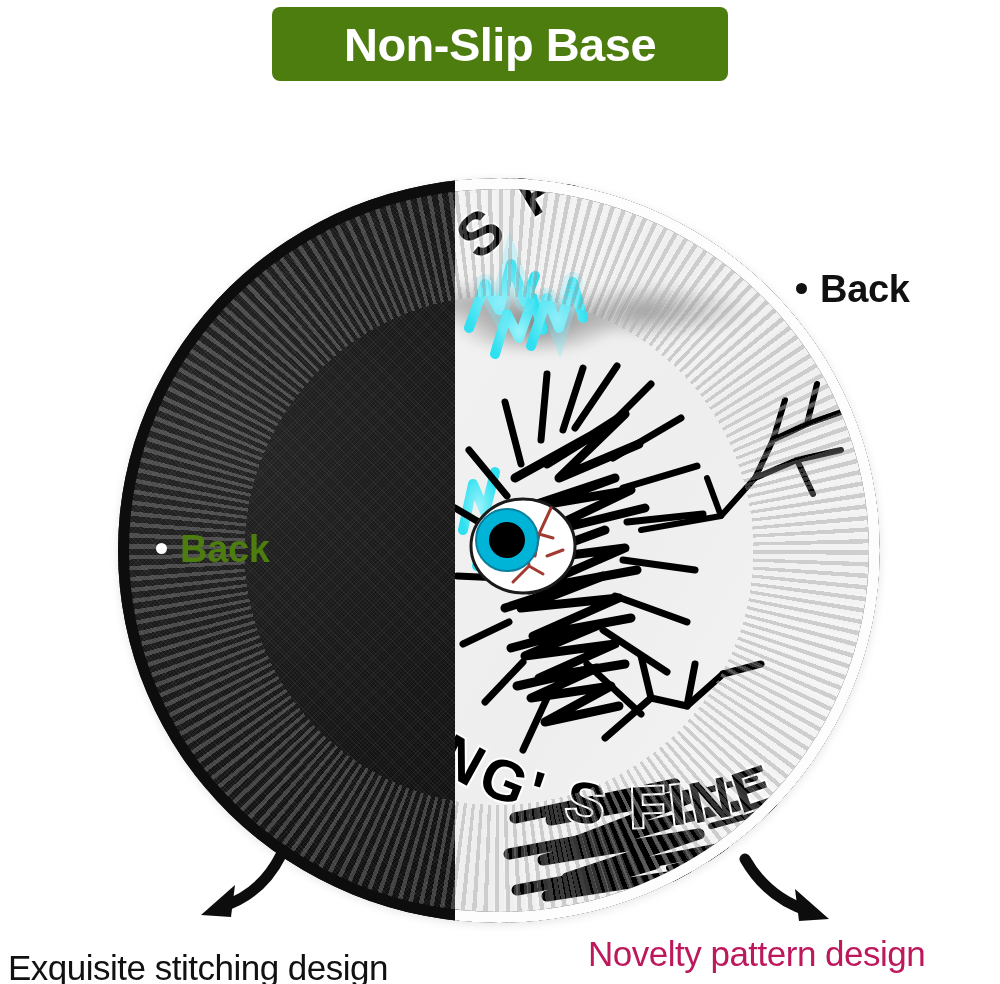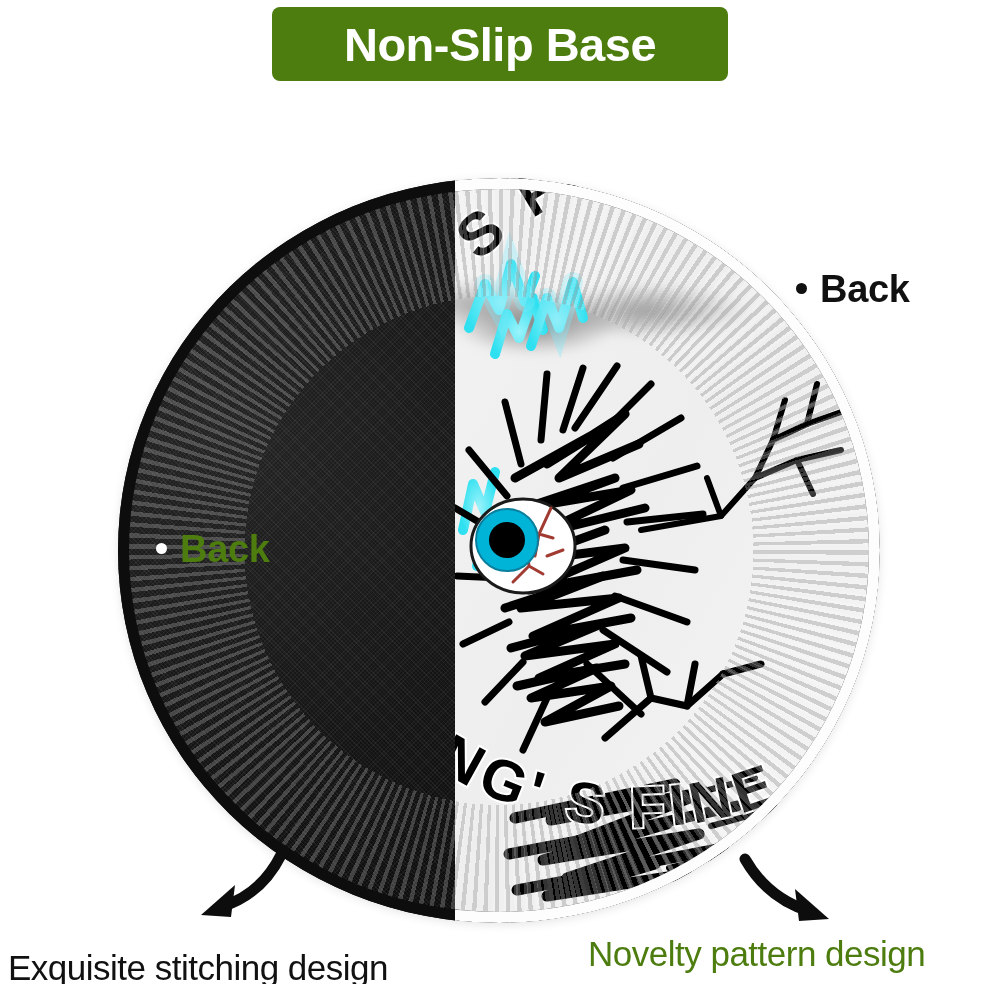--- a/index.html
+++ b/index.html
@@ -183,21 +183,21 @@
     letter-spacing: -0.5px;
     white-space: nowrap;
     margin-top: 14px;
   }
   #caption-right {
     position: absolute;
     left: 588px;
     top: 934px;
     font-size: 35px;
     font-weight: 500;
-    color: #4d7c0f;
+    color: #be185d;
     letter-spacing: -0.5px;
     white-space: nowrap;
   }
 </style>
 </head>
 <body>
 
 <div id="page">
 
   <div id="title-badge">

